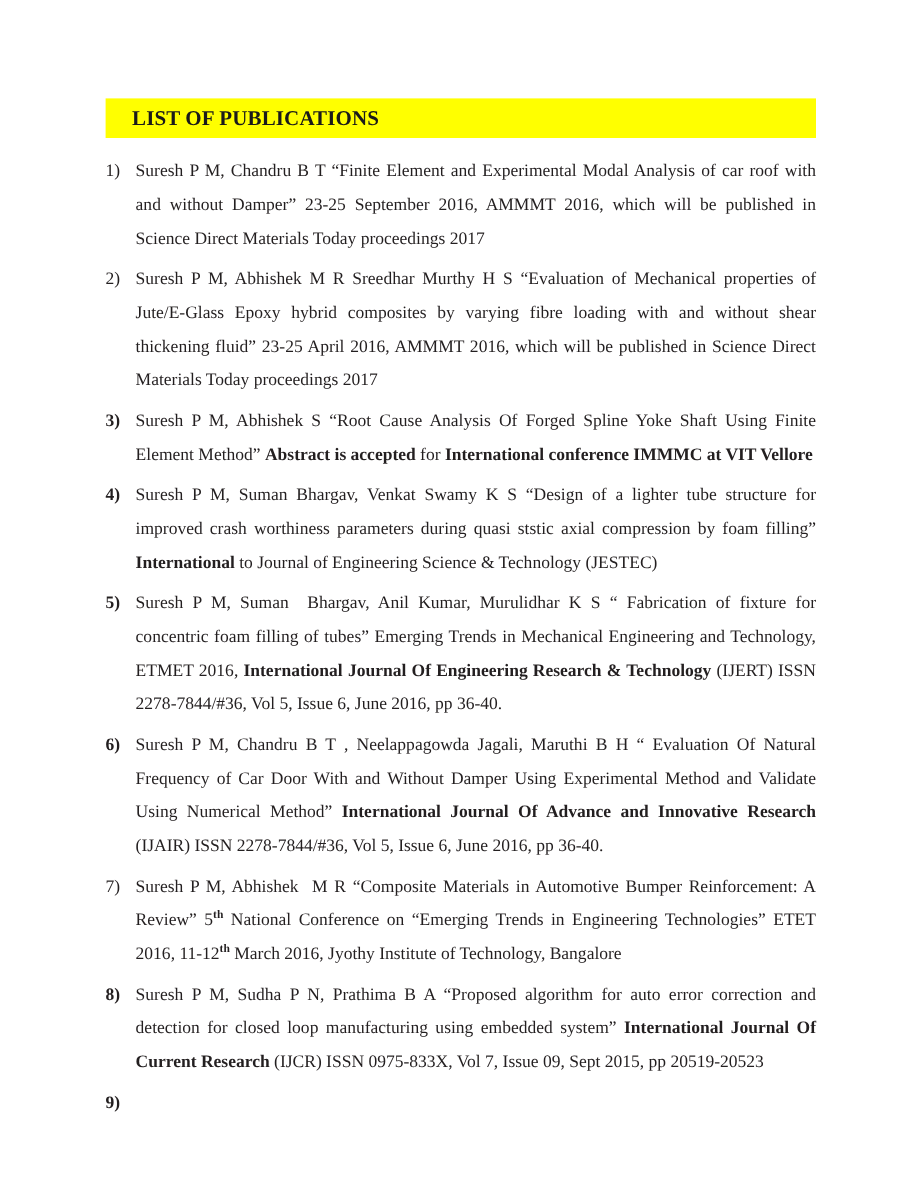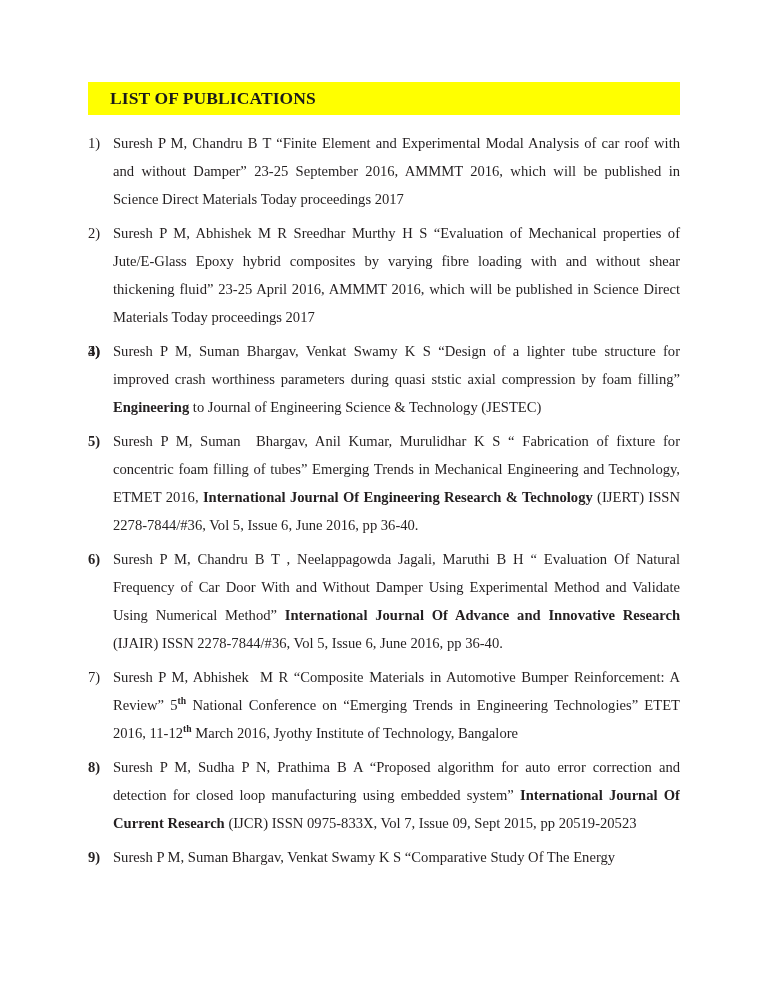--- a/index.html
+++ b/index.html
@@ -88,23 +88,23 @@
 <div class="page" style="background: rgb(255, 255, 255);">
   <div class="content" style="color: rgb(35, 31, 32);">
 
     <div class="title-row">
       <span class="title-highlight" style="background: rgb(255, 255, 0);">LIST OF PUBLICATIONS</span>
     </div>
 
     <ol class="pub-list">
         <li class="pub-item"><span class="pub-num">1)</span><span class="pub-text">Suresh P M, Chandru B T “Finite Element and Experimental Modal Analysis of car roof with and without Damper” 23-25 September 2016, AMMMT 2016, which will be published in Science Direct Materials Today proceedings 2017</span></li>
         <li class="pub-item"><span class="pub-num">2)</span><span class="pub-text">Suresh P M, Abhishek M R Sreedhar Murthy H S “Evaluation of Mechanical properties of Jute/E-Glass Epoxy hybrid composites by varying fibre loading with and without shear thickening fluid” 23-25 April 2016, AMMMT 2016, which will be published in Science Direct Materials Today proceedings 2017</span></li>
-        <li class="pub-item"><span class="pub-num bold">3)</span></li>
-        <li class="pub-item"><span class="pub-num bold">4)</span><span class="pub-text">Suresh P M, Suman Bhargav, Venkat Swamy K S “Design of a lighter tube structure for improved crash worthiness parameters during quasi ststic axial compression by foam filling” <b>Engineering</b> to Journal of Engineering Science &amp; Technology (JESTEC)</span></li>
+        <li class="pub-item"><span class="pub-num bold">3)</span><span class="pub-text">Suresh P M, Abhishek S “Root Cause Analysis Of Forged Spline Yoke Shaft Using Finite Element Method” <b>Abstract is accepted</b> for <b>International conference IMMMC at VIT Vellore</b></span></li>
+        <li class="pub-item"><span class="pub-num bold">4)</span><span class="pub-text">Suresh P M, Suman Bhargav, Venkat Swamy K S “Design of a lighter tube structure for improved crash worthiness parameters during quasi ststic axial compression by foam filling” <b>International</b> to Journal of Engineering Science &amp; Technology (JESTEC)</span></li>
         <li class="pub-item"><span class="pub-num bold">5)</span><span class="pub-text">Suresh P M, Suman &nbsp;Bhargav, Anil Kumar, Murulidhar K S “ Fabrication of fixture for concentric foam filling of tubes” Emerging Trends in Mechanical Engineering and Technology, ETMET 2016, <b>International Journal Of Engineering Research &amp; Technology</b> (IJERT) ISSN 2278-7844/#36, Vol 5, Issue 6, June 2016, pp 36-40.</span></li>
         <li class="pub-item"><span class="pub-num bold">6)</span><span class="pub-text">Suresh P M, Chandru B T , Neelappagowda Jagali, Maruthi B H “ Evaluation Of Natural Frequency of Car Door With and Without Damper Using Experimental Method and Validate Using Numerical Method” <b>International Journal Of Advance and Innovative Research</b> (IJAIR) ISSN 2278-7844/#36, Vol 5, Issue 6, June 2016, pp 36-40.</span></li>
         <li class="pub-item"><span class="pub-num">7)</span><span class="pub-text">Suresh P M, Abhishek &nbsp;M R “Composite Materials in Automotive Bumper Reinforcement: A Review” 5<sup>th</sup> National Conference on “Emerging Trends in Engineering Technologies” ETET 2016, 11-12<sup>th</sup> March 2016, Jyothy Institute of Technology, Bangalore</span></li>
         <li class="pub-item"><span class="pub-num bold">8)</span><span class="pub-text">Suresh P M, Sudha P N, Prathima B A “Proposed algorithm for auto error correction and detection for closed loop manufacturing using embedded system” <b>International Journal Of Current Research</b> (IJCR) ISSN 0975-833X, Vol 7, Issue 09, Sept 2015, pp 20519-20523</span></li>
-        <li class="pub-item"><span class="pub-num bold">9)</span><span class="pub-text">Suresh P M, Suman Bhargav, Venkat Swamy K S “Comparative Study Of The Energy</span></li>
+        <li class="pub-item"><span class="pub-num bold">9)</span></li>
       </ol>
 
   </div>
 </div>
 
 </body></html>

